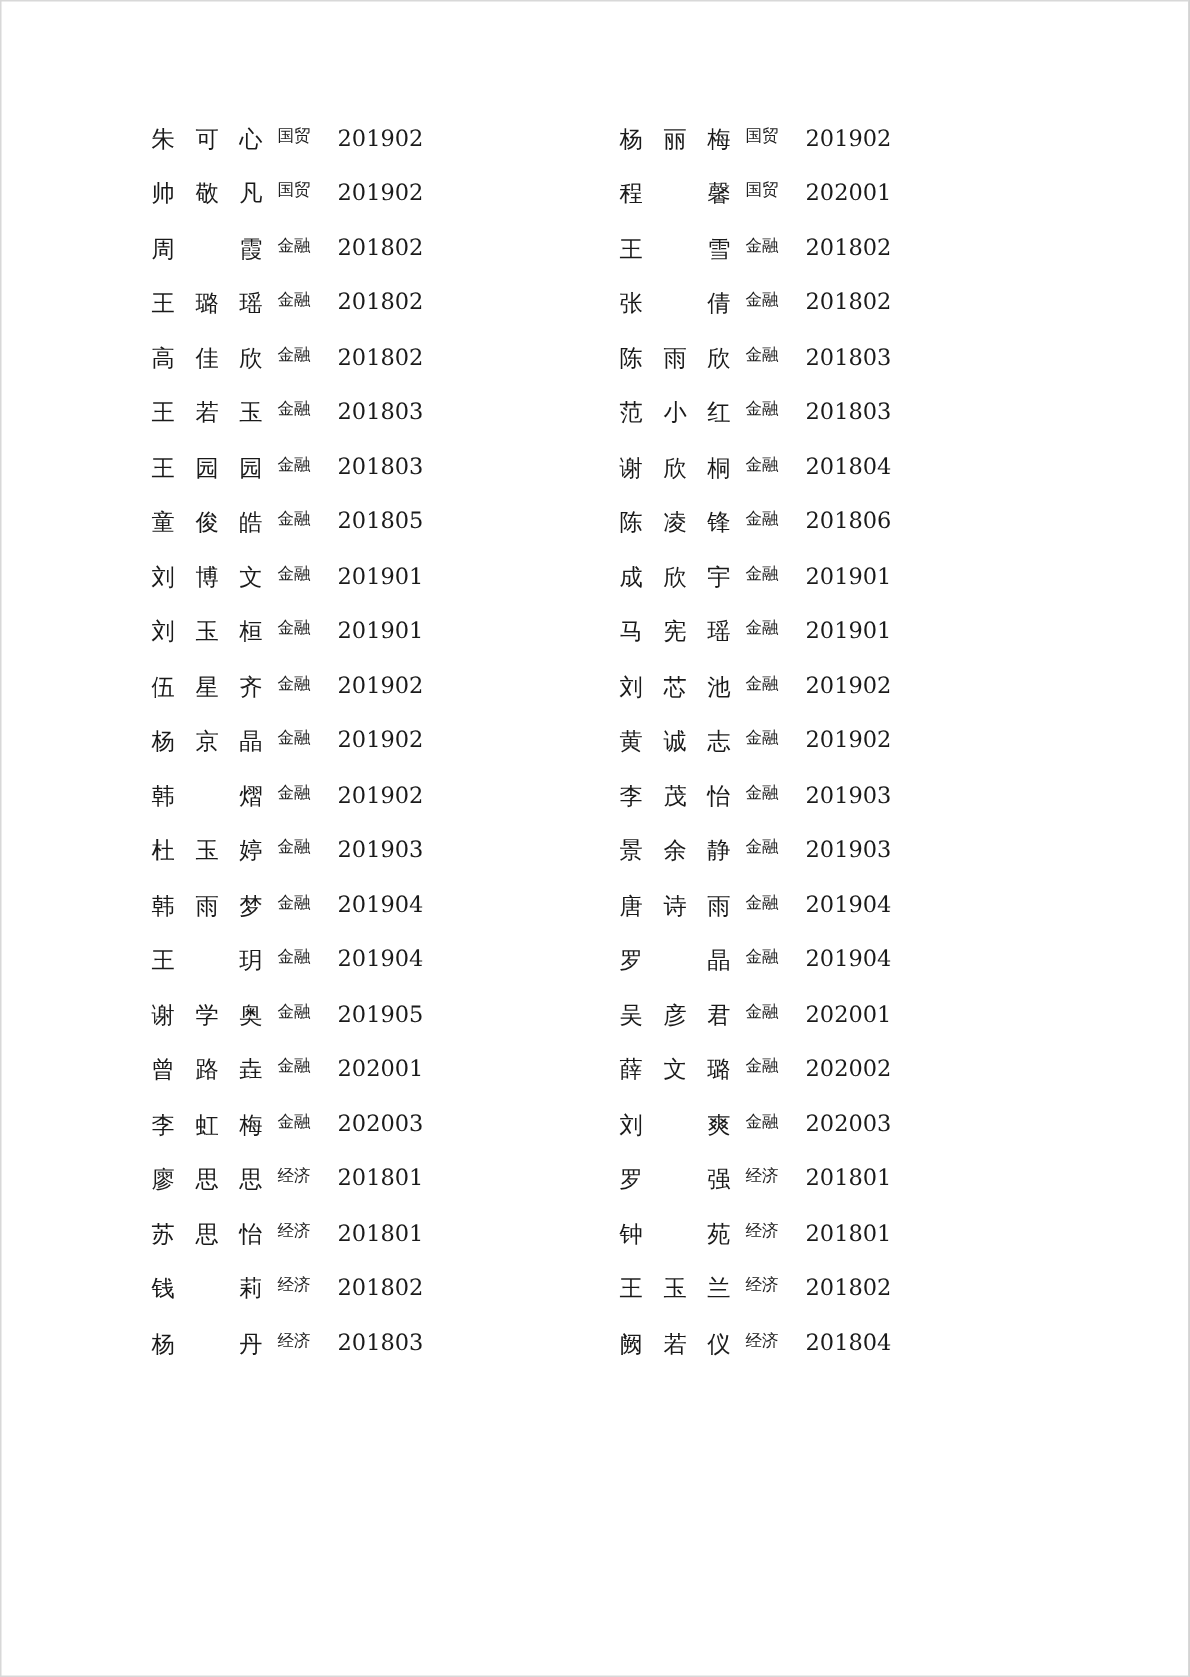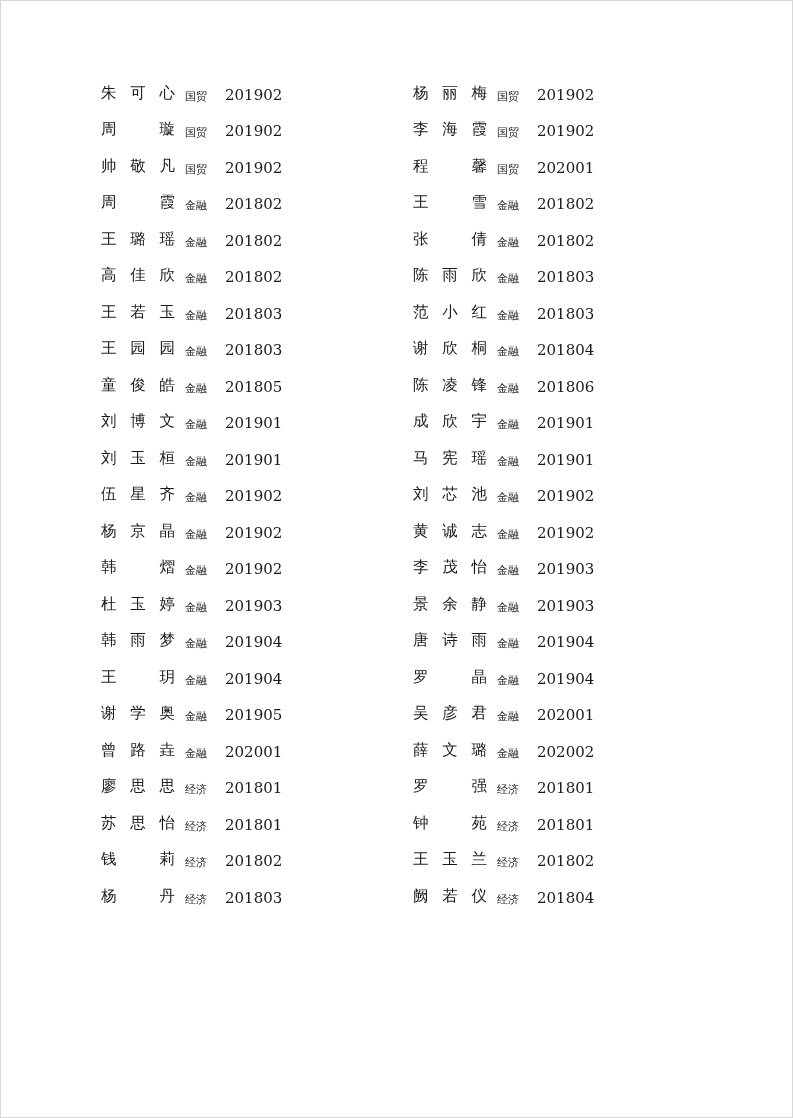--- a/index.html
+++ b/index.html
@@ -33,21 +33,21 @@
     height: 36.5px;
     vertical-align: middle;
     font-size: 15.5px;
     color: #1a1a1a;
     white-space: nowrap;
   }
   td.col-left  { width: 300px; }
   td.col-right { width: 300px; }
   .entry {
     display: flex;
-    align-items: flex-end;
+    align-items: flex-start;
   }
   .entry .name {
     display: inline-block;
     width: 74px;
     text-align: justify;
     text-align-last: justify;
     font-size: 15.5px;
     letter-spacing: 0;
   }
   .entry .major {
@@ -83,36 +83,20 @@
               <span class="entry">
                 <span class="name">杨丽梅</span>
                 <span class="major">国贸</span>
                 <span class="year">201902</span>
               </span>
             </td>
           </tr>
           <tr>
             <td class="col-left">
               <span class="entry">
-                <span class="name">周 璇</span>
-                <span class="major">国贸</span>
-                <span class="year">201902</span>
-              </span>
-            </td>
-            <td class="col-right">
-              <span class="entry">
-                <span class="name">李海霞</span>
-                <span class="major">国贸</span>
-                <span class="year">201902</span>
-              </span>
-            </td>
-          </tr>
-          <tr>
-            <td class="col-left">
-              <span class="entry">
                 <span class="name">帅敬凡</span>
                 <span class="major">国贸</span>
                 <span class="year">201902</span>
               </span>
             </td>
             <td class="col-right">
               <span class="entry">
                 <span class="name">程 馨</span>
                 <span class="major">国贸</span>
                 <span class="year">202001</span>
@@ -365,20 +349,36 @@
                 <span class="name">曾路垚</span>
                 <span class="major">金融</span>
                 <span class="year">202001</span>
               </span>
             </td>
             <td class="col-right">
               <span class="entry">
                 <span class="name">薛文璐</span>
                 <span class="major">金融</span>
                 <span class="year">202002</span>
+              </span>
+            </td>
+          </tr>
+          <tr>
+            <td class="col-left">
+              <span class="entry">
+                <span class="name">李虹梅</span>
+                <span class="major">金融</span>
+                <span class="year">202003</span>
+              </span>
+            </td>
+            <td class="col-right">
+              <span class="entry">
+                <span class="name">刘 爽</span>
+                <span class="major">金融</span>
+                <span class="year">202003</span>
               </span>
             </td>
           </tr>
           <tr>
             <td class="col-left">
               <span class="entry">
                 <span class="name">廖思思</span>
                 <span class="major">经济</span>
                 <span class="year">201801</span>
               </span>

